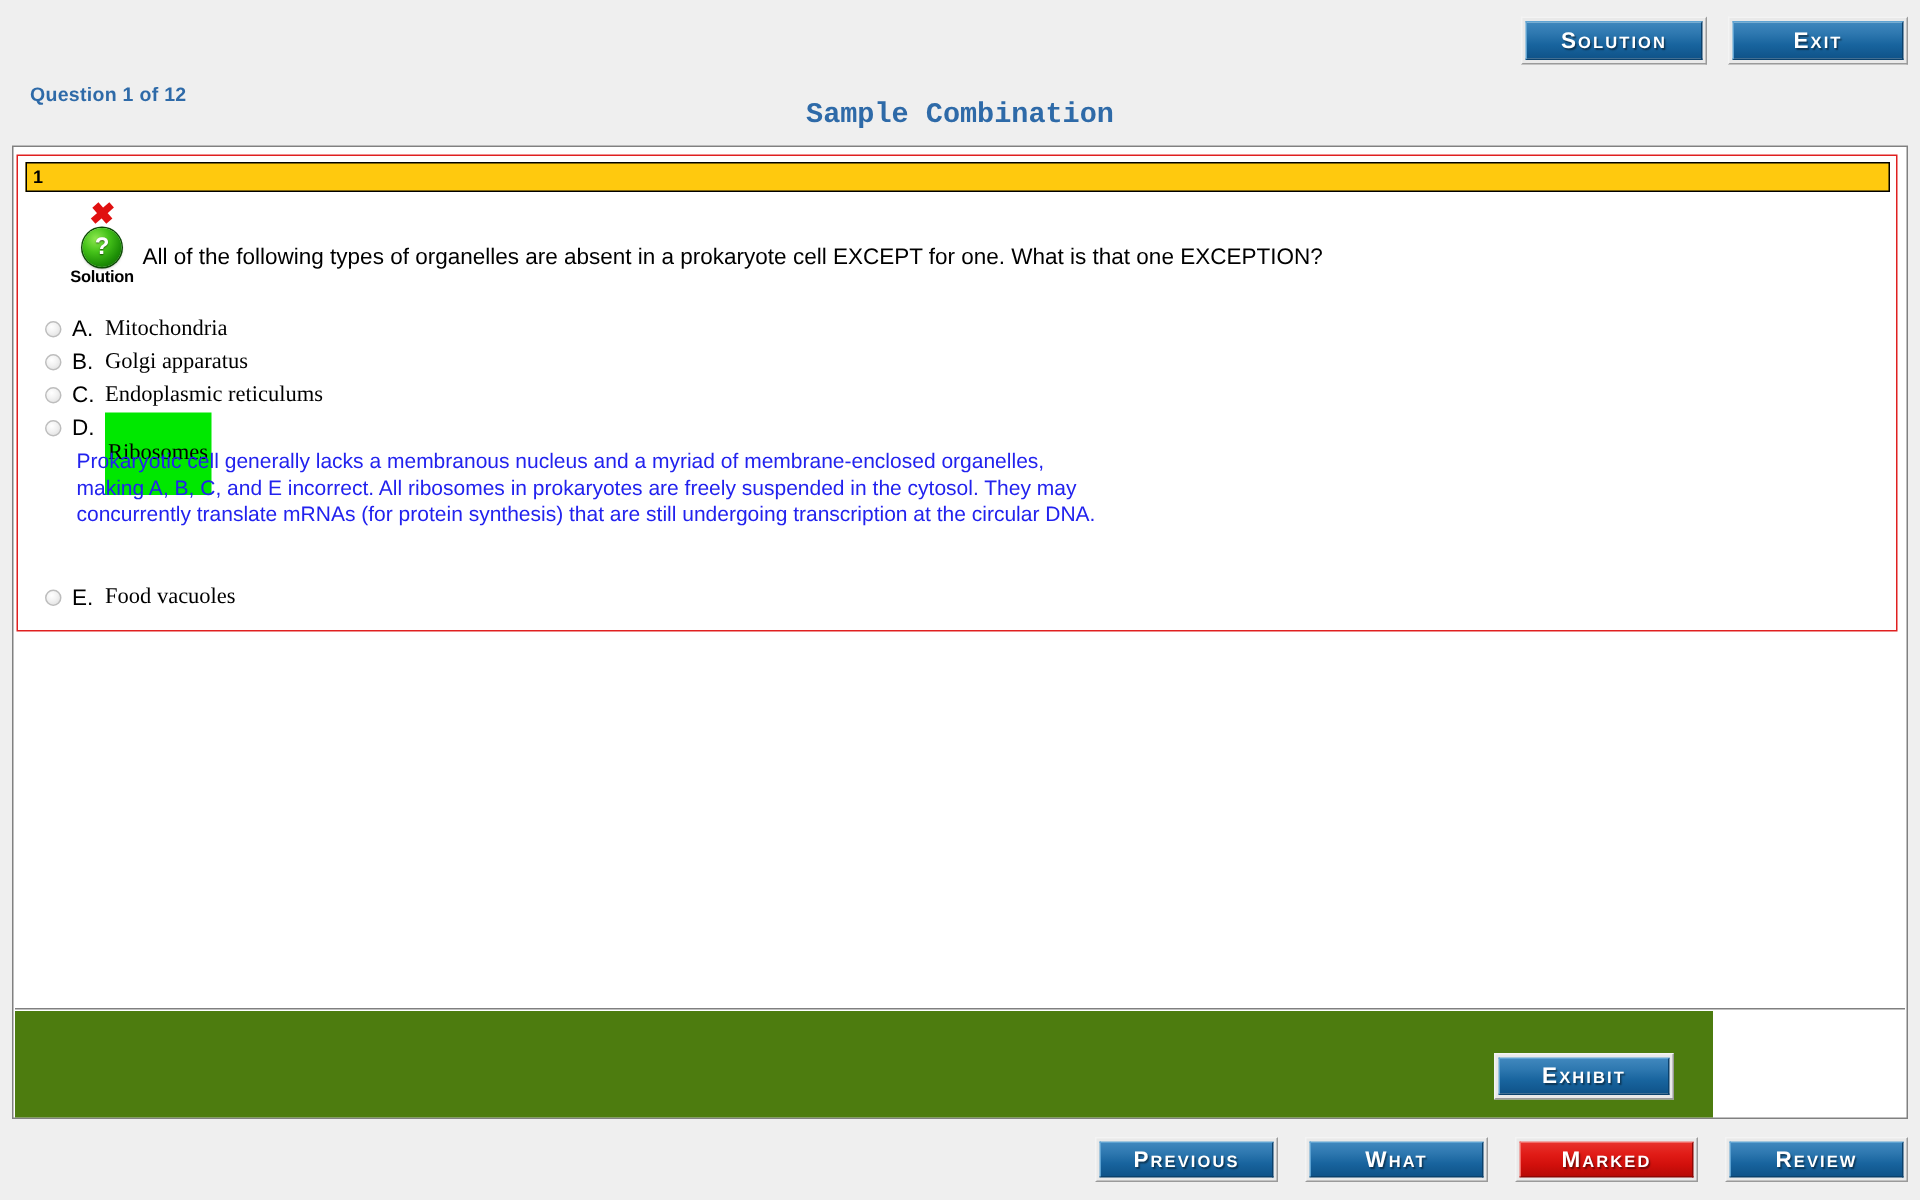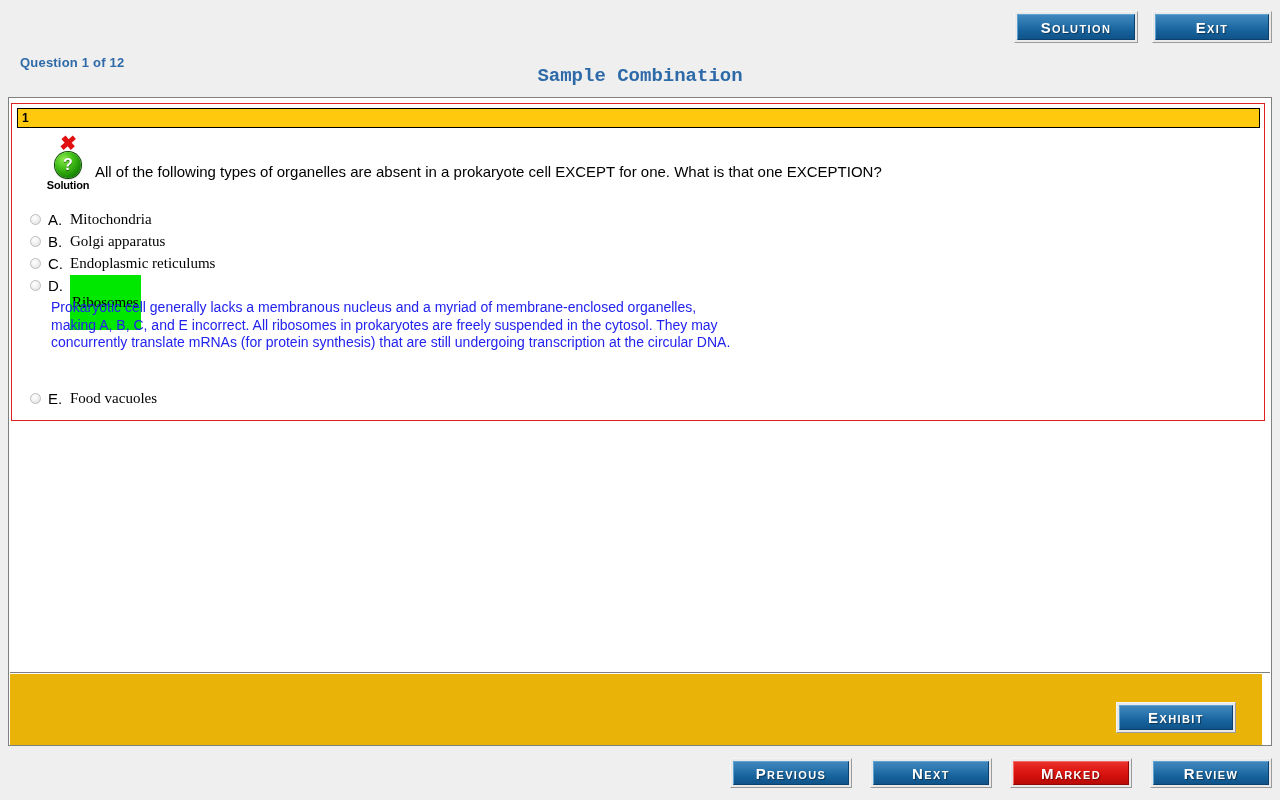--- a/index.html
+++ b/index.html
@@ -270,23 +270,23 @@
     left: 18px;
     top: 284px;
     width: 600px;
   }
 
   
   #lower-strip {
     position: absolute;
     left: 1px;
     top: 576px;
-    width: 1252px;
+    width: 1132px;
     height: 71px;
-    background: #eab308;
+    background: #4d7c0f;
   }
   #exhibit-wrap {
     position: absolute;
     right: 26px;
     top: 28px;
   }
 
   
   #footer {
     position: absolute;
@@ -392,21 +392,21 @@
 </div>
 
 <div id="footer">
   <div id="footer-buttons">
 
     <div class="btn btn-bottom">
       <div class="btn-face">Previous</div>
     </div>
 
     <div class="btn btn-bottom">
-      <div class="btn-face">Next</div>
+      <div class="btn-face">What</div>
     </div>
 
     <div class="btn btn-bottom red">
       <div class="btn-face">Marked</div>
     </div>
 
     <div class="btn btn-bottom">
       <div class="btn-face">Review</div>
     </div>
 

